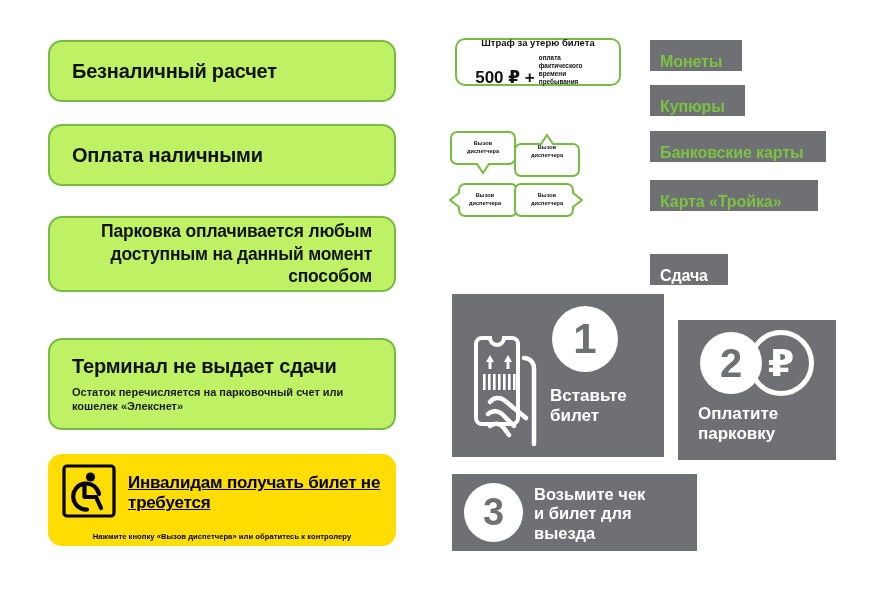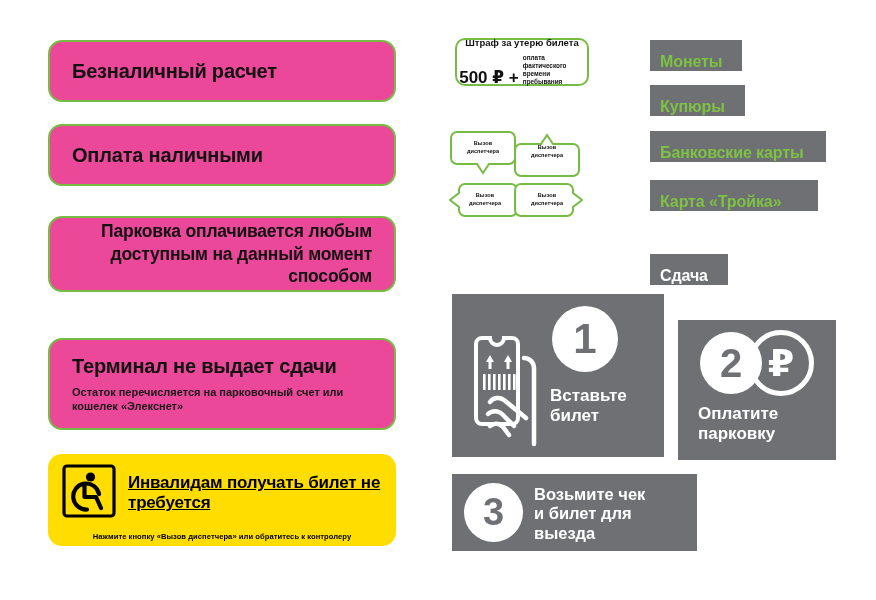--- a/index.html
+++ b/index.html
@@ -12,21 +12,21 @@
     height: 600px;
     position: relative;
     font-family: "Liberation Sans", "DejaVu Sans", sans-serif;
     overflow: hidden;
   }
 
   
   .card {
     position: absolute;
     box-sizing: border-box;
-    background: #ec4899;
+    background: #bef264;
     border: 2px solid #76bc43;
     border-radius: 14px;
     display: flex;
     flex-direction: column;
     justify-content: center;
   }
   .card-title {
     font-size: 20px;
     font-weight: bold;
     color: #121212;
@@ -84,21 +84,21 @@
     color: #000000;
     letter-spacing: 0.05px;
   }
   .acc-note b { font-weight: 900; }
 
   
   #fine-box {
     position: absolute;
     left: 455px;
     top: 38px;
-    width: 134px;
+    width: 166px;
     height: 48px;
     box-sizing: border-box;
     border: 2px solid #76bc43;
     border-radius: 10px;
     background: #ffffff;
     display: flex;
     flex-direction: column;
     align-items: center;
     justify-content: center;
     padding-top: 1px;

